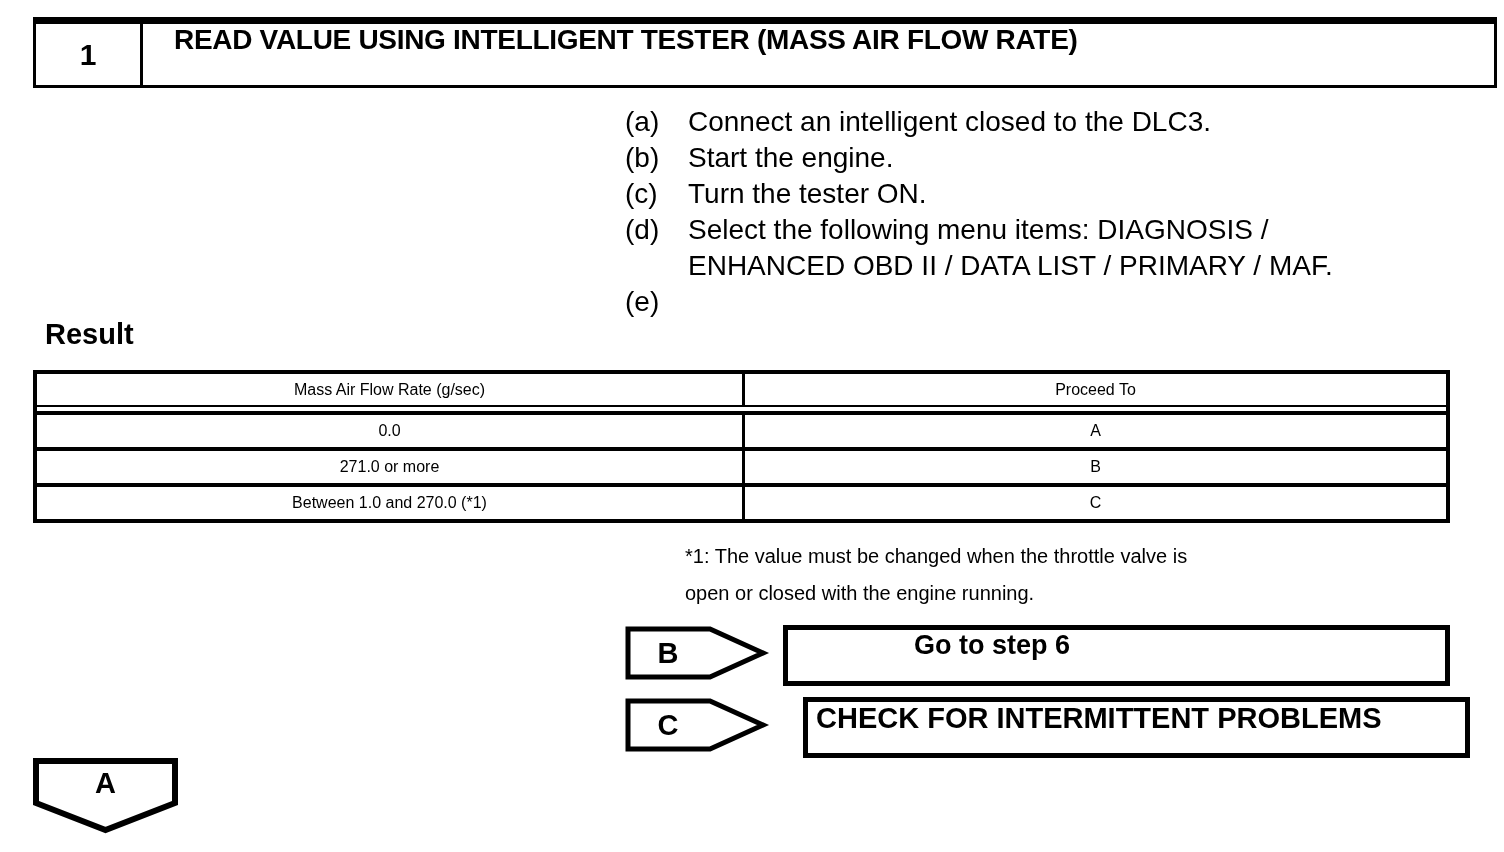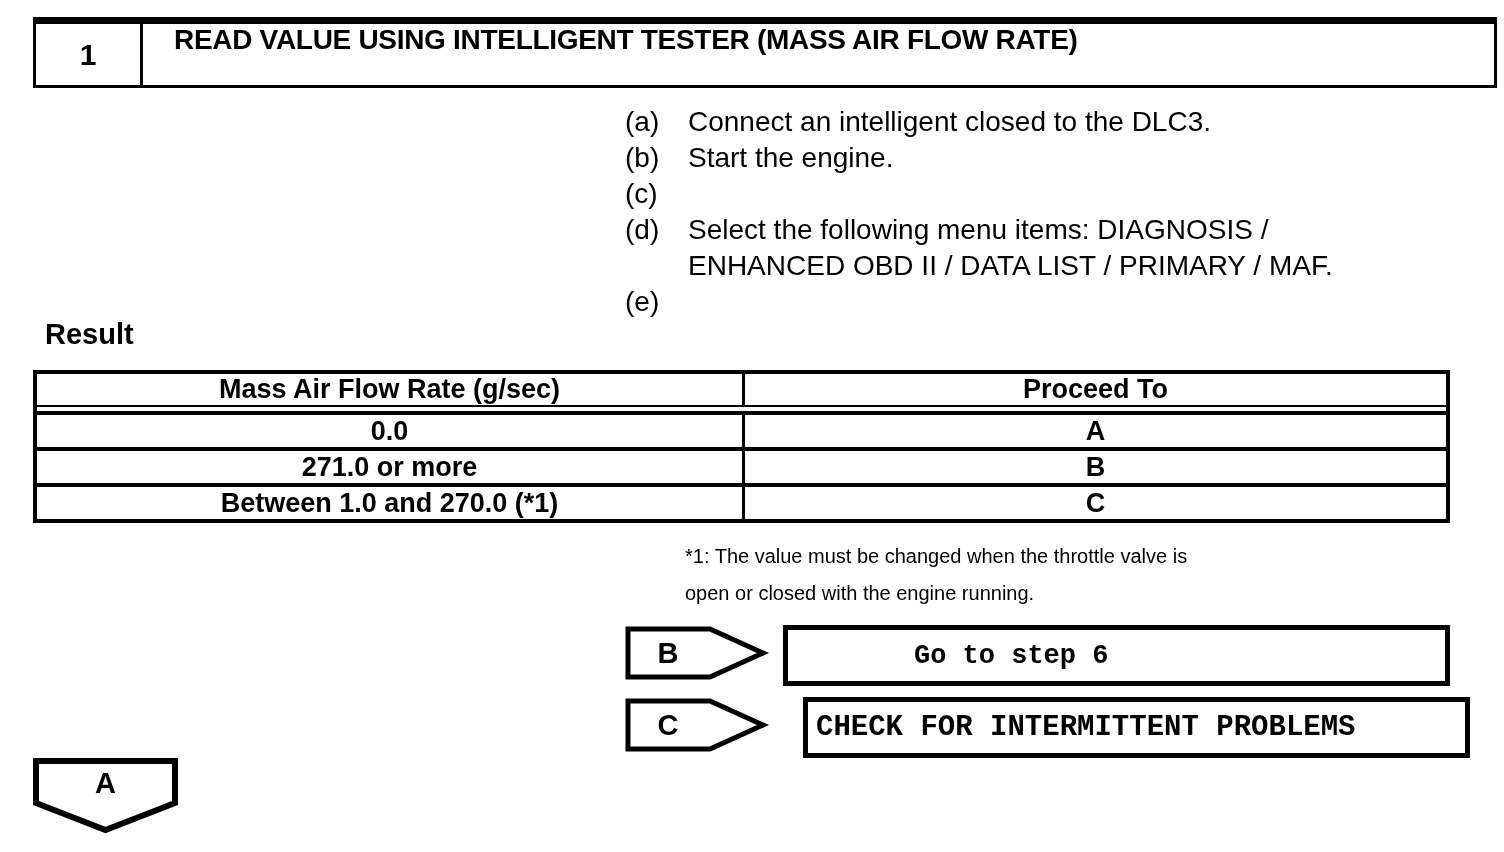--- a/index.html
+++ b/index.html
@@ -68,21 +68,21 @@
     border: 4px solid #000;
     background: #fff;
   }
   .trow { display: flex; }
   .trow.header { height: 31px; border-bottom: 2px solid #000; }
   .tgap { height: 4px; }
   .trow.data { height: 32px; border-top: 4px solid #000; }
   .tcell {
     display: flex; align-items: center; justify-content: center;
     box-sizing: border-box;
-    font-weight: bold; font-size: 27px;
+    font-weight: normal; font-size: 16px;
   }
   .tcell.left { width: 708px; border-right: 3px solid #000; }
   .tcell.right { flex: 1; }
 
   
   #footnote {
     left: 685px; top: 538px;
     font-size: 20px; line-height: 37px;
     white-space: nowrap;
   }
@@ -96,24 +96,23 @@
     position: absolute;
     left: 0; top: 0;
     width: 86px; height: 54px;
     display: flex; align-items: center; justify-content: center;
     font-weight: bold; font-size: 29px;
   }
   .branch-box {
     width: 667px; height: 61px;
     box-sizing: border-box;
     border: 5px solid #000;
-    display: flex; align-items: center;
+    display: flex; 
     background: #fff;
     white-space: nowrap;
-    font-family: Liberation Mono, monospace;
   }
   #branch-b-box .branch-action { padding-left: 126px; font-weight: bold; font-size: 27px; }
   #branch-c-box .branch-action { padding-left: 8px;  font-weight: bold; font-size: 29px; }
 
   
   #continuation-a { left: 33px; top: 758px; width: 148px; height: 78px; }
   #continuation-a svg { display: block; }
   #continuation-a .cont-letter {
     position: absolute; left: 0; top: 4px;
     width: 145px; height: 42px;
@@ -143,20 +142,23 @@
         </div>
     </div>
     <div class="proc-step">
       <div class="proc-label">(b)</div>
       <div class="proc-lines">
           <div>Start the engine.</div>
         </div>
     </div>
     <div class="proc-step">
       <div class="proc-label">(c)</div>
+      <div class="proc-lines">
+          <div>Turn the tester ON.</div>
+        </div>
     </div>
     <div class="proc-step">
       <div class="proc-label">(d)</div>
       <div class="proc-lines">
         <div>Select the following menu items: DIAGNOSIS /</div>
         <div>ENHANCED OBD II / DATA LIST / PRIMARY / MAF.</div>
       </div>
     </div>
     <div class="proc-step">
       <div class="proc-label">(e)</div>

